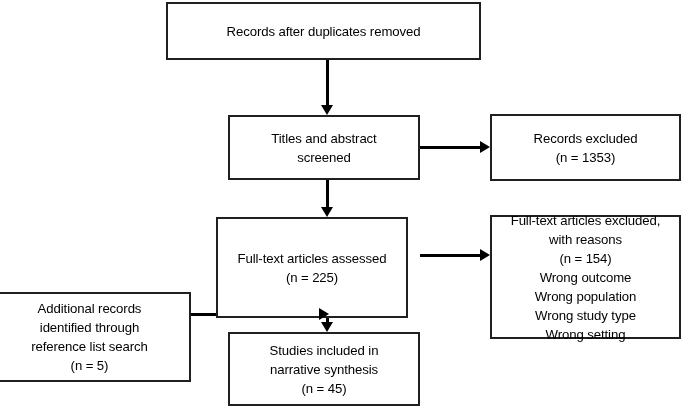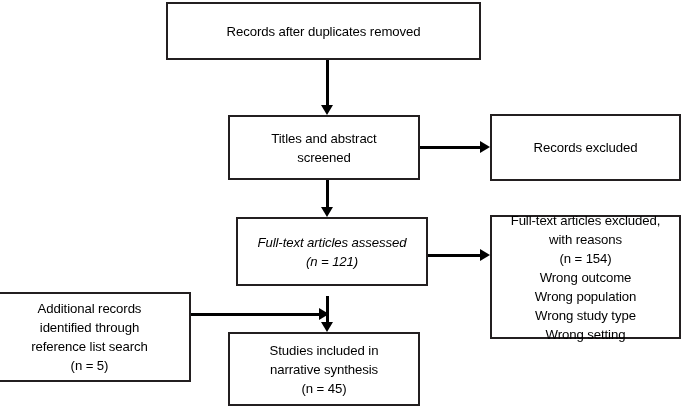--- a/index.html
+++ b/index.html
@@ -35,21 +35,21 @@
     z-index: 2;
   }
   .box .line {
     display: block;
     white-space: nowrap;
   }
   
   #box-records-after-duplicates { left: 166px;  top: 2px;   width: 315px; height: 58px; }
   #box-titles-screened          { left: 228px;  top: 115px; width: 192px; height: 65px; }
   #box-records-excluded         { left: 490px;  top: 114px; width: 191px; height: 67px; }
-  #box-fulltext-assessed        { left: 236px;  top: 217px; width: 192px; height: 69px; font-style: italic; }
+  #box-fulltext-assessed        { left: 216px;  top: 217px; width: 192px; height: 101px; }
   #box-fulltext-excluded        { left: 490px;  top: 215px; width: 191px; height: 124px; }
   #box-additional-records       { left: -12px;  top: 292px; width: 203px; height: 90px; }
   #box-studies-included         { left: 228px;  top: 332px; width: 192px; height: 74px; }
 
   
   .conn {
     position: absolute;
     background: #000000;
     z-index: 1;
   }
@@ -99,25 +99,26 @@
     <span class="line">Records after duplicates removed</span>
   </div>
 
   <div class="box" id="box-titles-screened">
     <span class="line">Titles and abstract</span>
     <span class="line">screened</span>
   </div>
 
   <div class="box" id="box-records-excluded">
     <span class="line">Records excluded</span>
+    <span class="line">(n = 1353)</span>
   </div>
 
   <div class="box" id="box-fulltext-assessed">
     <span class="line">Full-text articles assessed</span>
-    <span class="line">(n = 121)</span>
+    <span class="line">(n = 225)</span>
   </div>
 
   <div class="box" id="box-fulltext-excluded">
     <span class="line">Full-text articles excluded,</span>
     <span class="line">with reasons</span>
     <span class="line">(n = 154)</span>
     <span class="line">Wrong outcome</span>
     <span class="line">Wrong population</span>
     <span class="line">Wrong study type</span>
     <span class="line">Wrong setting</span>

